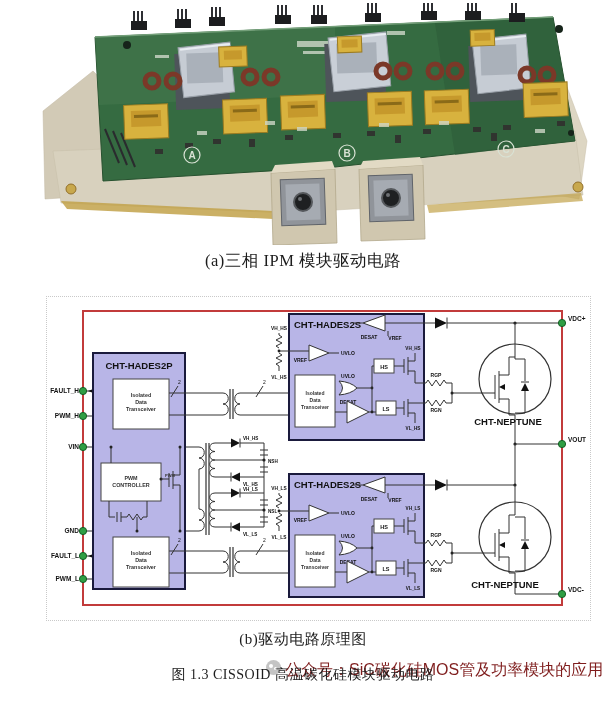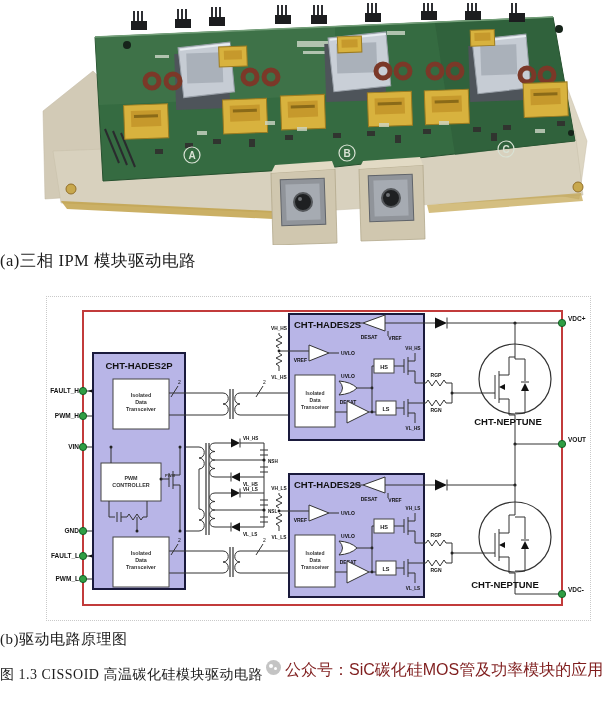--- a/index.html
+++ b/index.html
@@ -1,19 +1,19 @@
 <!DOCTYPE html>
 <html><head>
 <meta charset="utf-8">
 <style>
   html,body{margin:0;padding:0;}
   body{width:606px;height:701px;background:#ffffff;font-family:"Liberation Sans",sans-serif;overflow:hidden;}
   .stage{position:relative;width:606px;height:701px;background:#fff;}
   .photo-wrap{position:absolute;left:35px;top:3px;width:555px;height:242px;}
-  .caption{position:absolute;left:0;width:606px;text-align:left;color:#1c1c1c;
+  .caption{position:absolute;left:0;width:606px;text-align:center;color:#1c1c1c;
            font-family:"Liberation Serif",serif;}
   .caption-a{top:250px;font-size:16.5px;letter-spacing:.5px;}
   .caption-b{top:630px;font-size:15px;letter-spacing:.5px;z-index:2;}
   .caption-fig{top:666px;font-size:14px;letter-spacing:.5px;z-index:2;}
   .schematic-wrap{position:absolute;left:46px;top:296px;width:545px;height:325px;
                   border:1px dotted #c9c9c9;box-sizing:border-box;background:#fff;}
   .schematic-wrap svg{display:block;}
   .watermark{position:absolute;left:266px;top:660px;z-index:1;display:flex;align-items:flex-start;
              gap:4px;color:#7f1d1d;font-size:16px;white-space:nowrap;
              font-family:"Liberation Sans",sans-serif;}

